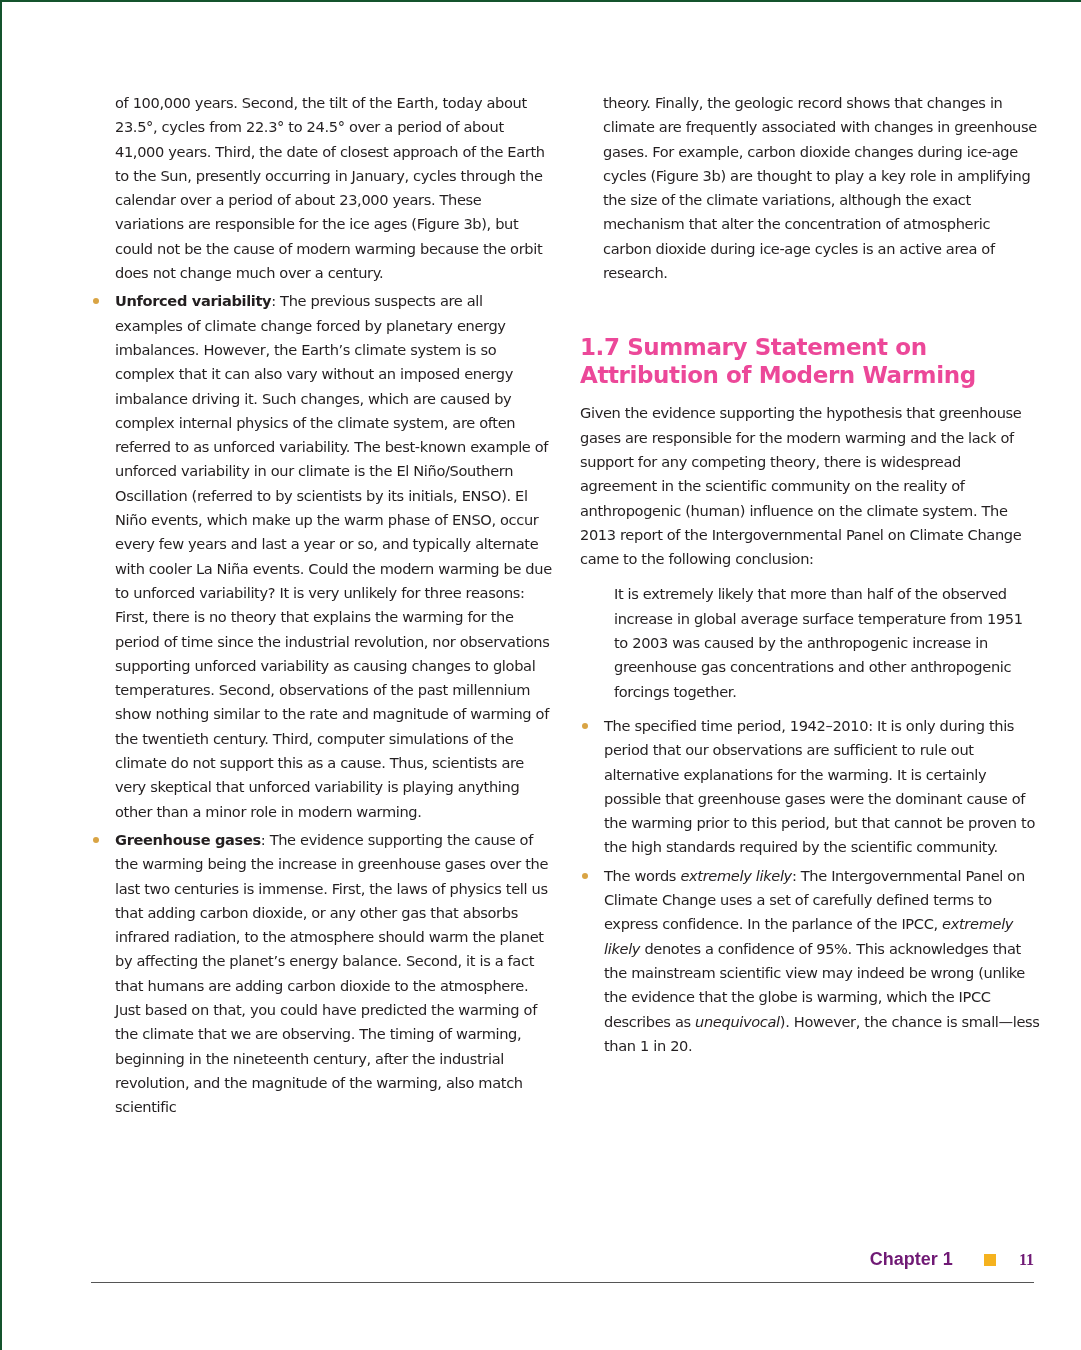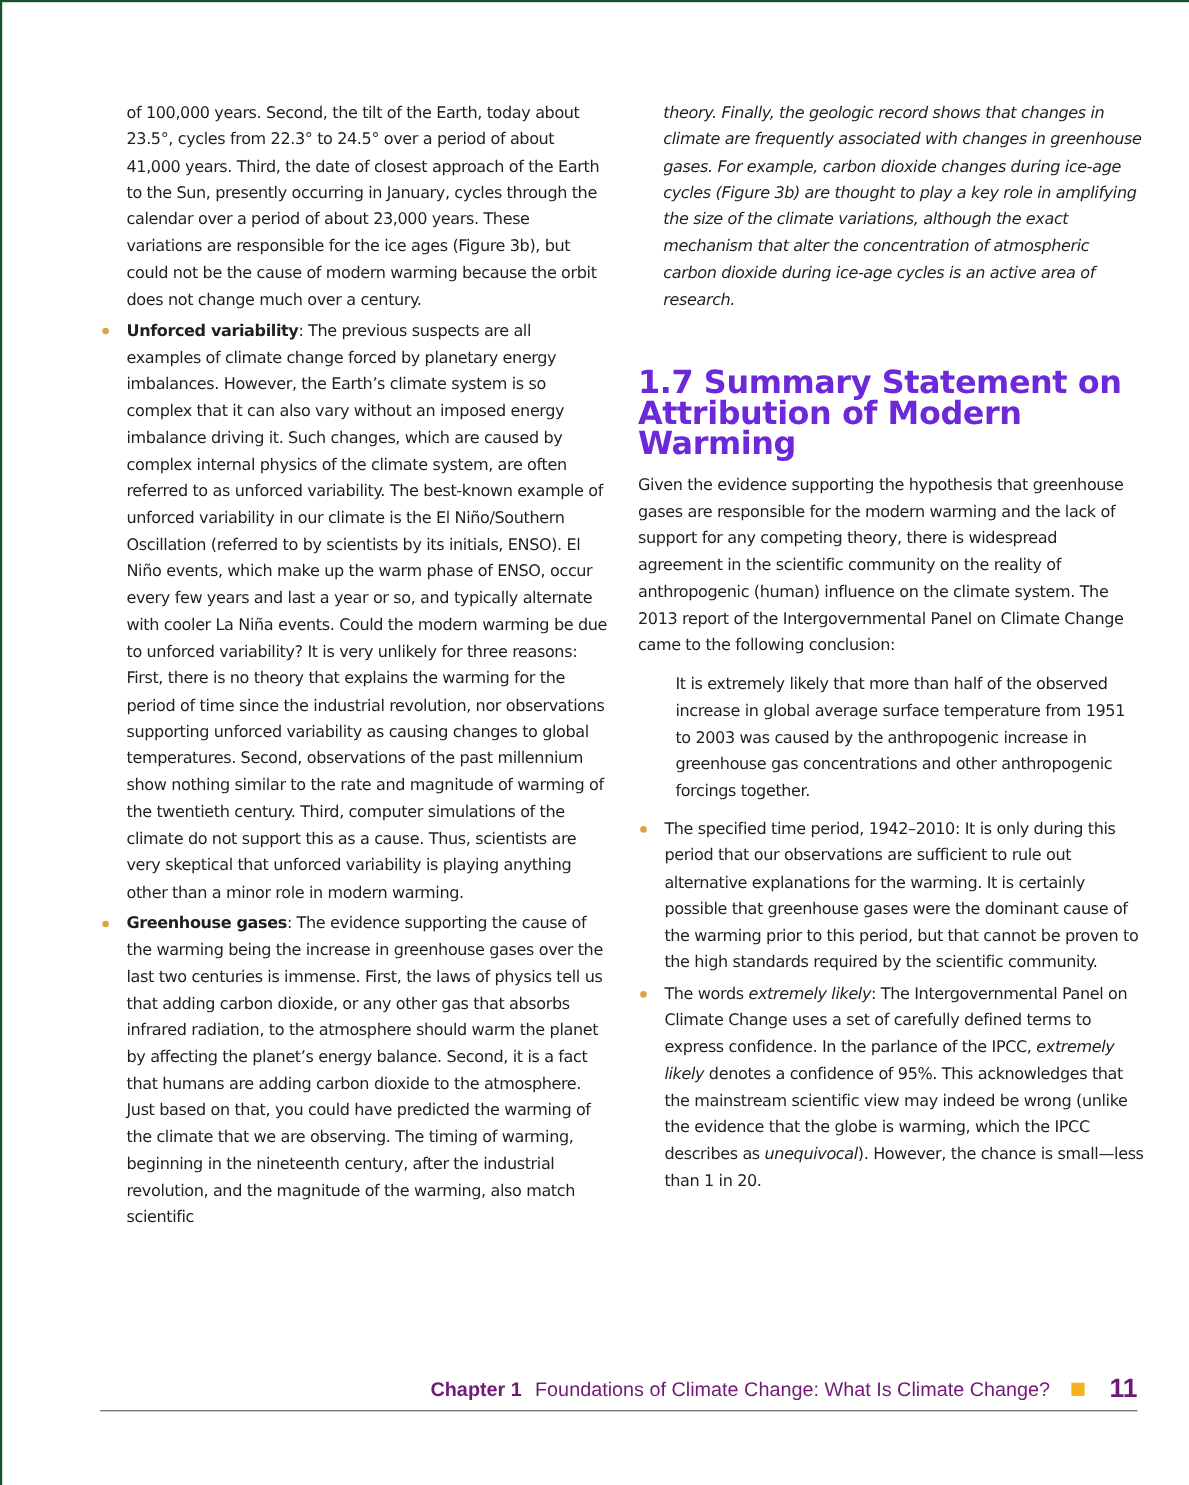--- a/index.html
+++ b/index.html
@@ -22,36 +22,36 @@
   ul.bullets li { position: relative; padding-left: 24px; margin: 0 0 4px 0; }
   ul.bullets li .bullet {
     position: absolute; left: 2px; top: 9px; width: 6px; height: 6px;
     border-radius: 50%; background: #d9a444;
   }
   .term { font-weight: bold; }
   em { font-style: italic; }
   .heading {
     margin: 48px 0 12px 0;
     font-family: "DejaVu Sans", sans-serif; font-weight: bold;
-    font-size: 29px; line-height: 28px; color: #6d28d9; letter-spacing: -0.4px;
+    font-size: 23px; line-height: 28px; color: #ec4899; letter-spacing: -0.4px;
   }
   .quote { padding-left: 34px; margin: 11px 0 10px 0; }
   .note { margin-bottom: 6px; }
-  .cont-para { padding-left: 23px; font-style: italic; }
+  .cont-para { padding-left: 23px; }
   .footer {
     position: absolute; left: 89px; top: 1244px; width: 943px; height: 36px;
     border-bottom: 1px solid #555555;
     font-family: "Liberation Sans", sans-serif; font-size: 18px; color: #701a75;
     text-align: right;
   }
   .footer-inner { position: absolute; right: 0; top: 3px; white-space: nowrap; display: flex; align-items: center; }
   .chap-label { font-weight: bold; margin-right: 12px; }
   .chap-title { font-weight: bold; }
   .sq { display: inline-block; width: 12px; height: 12px; background: #f5b21e; margin: 0 23px 0 19px; }
-  .pagenum { font-weight: bold; font-size: 24px; }
+  .pagenum { font-weight: bold; font-size: 16px; font-family: Liberation Serif, serif; }
 </style>
 </head>
 <body>
 
 <div class="page">
 
   <div class="col col-left">
     <p class="indent-para">of 100,000 years. Second, the tilt of the Earth, today about 23.5°, cycles from 22.3° to 24.5° over a period of about 41,000 years. Third, the date of closest approach of the Earth to the Sun, presently occurring in January, cycles through the calendar over a period of about 23,000 years. These variations are responsible for the ice ages (Figure 3b), but could not be the cause of modern warming because the orbit does not change much over a century.</p>
     <ul class="bullets" style="margin-top:4px;">
       <li>
@@ -78,19 +78,18 @@
       <li>
         <span class="bullet"></span>
         <span>The words </span><em>extremely likely</em><span>: The Intergovernmental Panel on Climate Change uses a set of carefully defined terms to express confidence. In the parlance of the IPCC, </span><em>extremely likely</em><span> denotes a confidence of 95%. This acknowledges that the mainstream scientific view may indeed be wrong (unlike the evidence that the globe is warming, which the IPCC describes as </span><em>unequivocal</em><span>). However, the chance is small—less than 1 in 20.</span>
       </li>
     </ul>
   </div>
 
   <div class="footer">
     <div class="footer-inner">
       <span class="chap-label">Chapter 1</span>
-      <span class="chap-title" style="font-weight:normal;">Foundations of Climate Change: What Is Climate Change?</span>
       <span class="sq"></span>
       <span class="pagenum">11</span>
     </div>
   </div>
 
 </div>
 
 </body></html>

